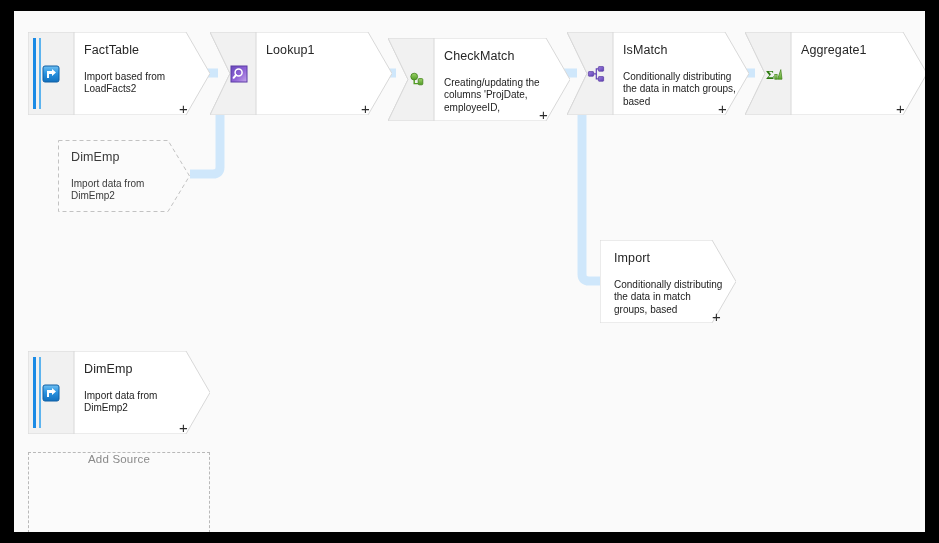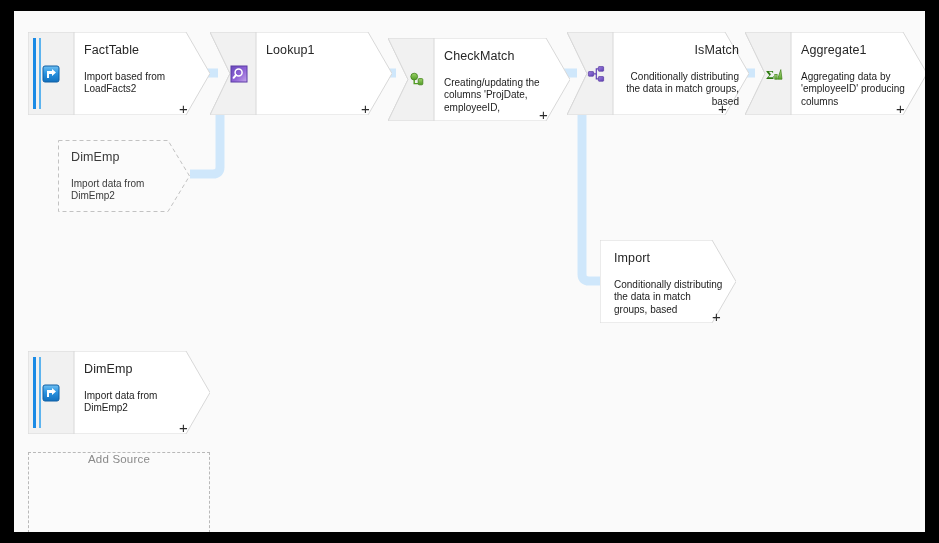--- a/index.html
+++ b/index.html
@@ -236,21 +236,21 @@
           </svg>
         </div>
         <div class="node-text" style="left:56px; top:11px;">
           <div class="node-title">CheckMatch</div>
           <div class="node-desc">Creating/updating the columns 'ProjDate, employeeID,</div>
         </div>
         <div class="node-plus" style="left:151px; top:72px;">+</div>
       </div>
     </div>
 
-    <div class="node" style="left:553px; top:21px; width:182px; height:83px;text-align:right;">
+    <div class="node" style="left:553px; top:21px; width:182px; height:83px;">
       <svg class="node-shape" viewBox="0 0 182 83" preserveAspectRatio="none">
         <path d="M 0,0 L 158,0 L 182,41.5 L 158,83 L 0,83 L 20,41.5 Z" fill="#ffffff" stroke="#d8d8d8" stroke-width="1"></path>
         <path d="M 0,0 L 46,0 L 46,83 L 0,83 L 20,41.5 Z" fill="#f1f1f1" stroke="#d8d8d8" stroke-width="1"></path>
       </svg>
       <div class="node-inner">
         <div class="icon-rail" style="left:8px; width:42px;">
           <svg class="node-icon" viewBox="0 0 18 18">
             <defs>
               <linearGradient id="gps1" x1="0" y1="0" x2="1" y2="1">
                 <stop offset="0" stop-color="#9b7fe0"></stop>
@@ -286,21 +286,20 @@
                   <stop offset="1" stop-color="#5aa52b"></stop>
               </linearGradient>
             </defs>
             <text x="1" y="13.6" font-family="'Liberation Serif', serif" font-size="12.5" font-weight="bold" fill="#2f7d12">Σ</text>
             <path d="M 12.6 14.2 L 15.8 4.6 L 17.0 14.2 Z" fill="url(#gag1)" stroke="#3f8019" stroke-width="0.7"></path>
             <rect x="9.8" y="9.4" width="2.3" height="4.8" fill="url(#gag1)" stroke="#3f8019" stroke-width="0.7"></rect>
           </svg>
         </div>
         <div class="node-text" style="left:56px; top:11px;">
           <div class="node-title">Aggregate1</div>
-          <div class="node-desc">Aggregating data by 'employeeID' producing columns</div>
         </div>
         <div class="node-plus" style="left:151px; top:72px;">+</div>
       </div>
     </div>
 
     <div class="node" style="left:586px; top:229px; width:136px; height:83px;">
       <svg class="node-shape" viewBox="0 0 136 83" preserveAspectRatio="none">
         <path d="M 0,0 L 112,0 L 136,41.5 L 112,83 L 0,83 Z" fill="#ffffff" stroke="#d8d8d8" stroke-width="1"></path>
       </svg>
       <div class="node-inner">

